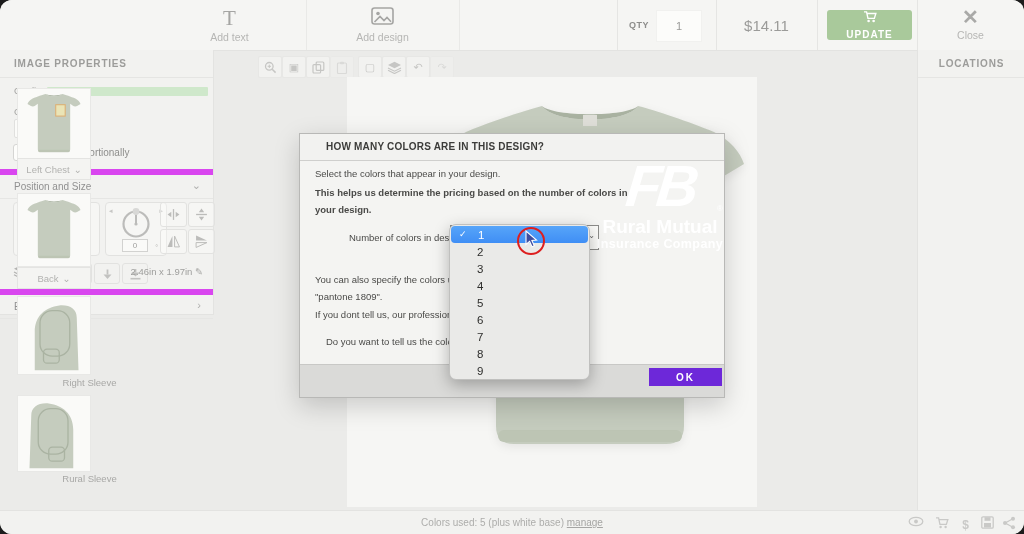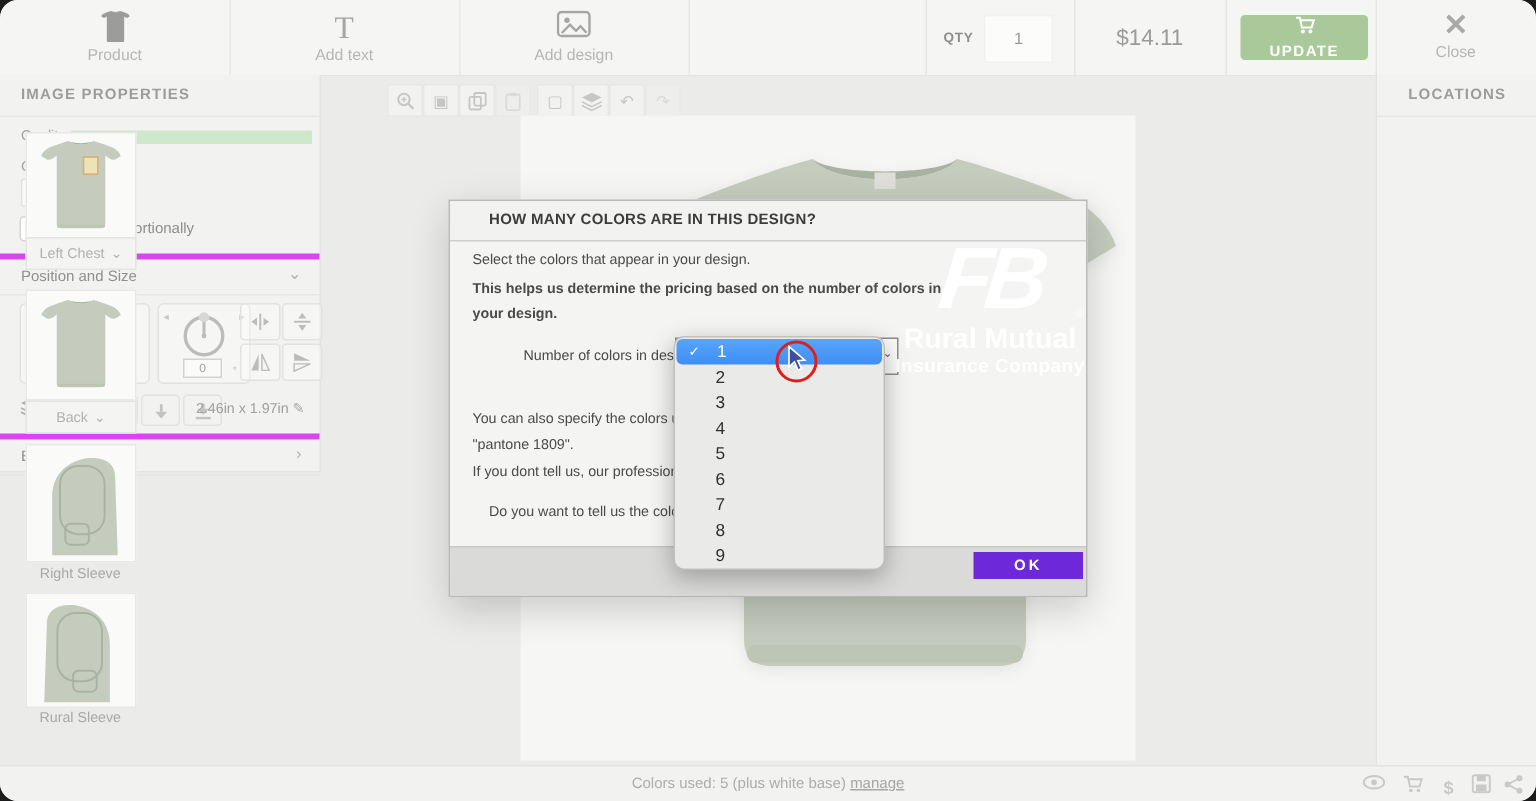--- a/index.html
+++ b/index.html
@@ -21,21 +21,21 @@
   
   .tool{position:absolute;top:56px;width:22px;height:20px;border:1px solid #e7e7e5;border-radius:2px;background:rgba(255,255,255,.35);color:#c6c6c4;display:flex;align-items:center;justify-content:center;font-size:11px;cursor:pointer;}
   .tool.disabled{opacity:.45;}
   
   .lpanel{position:absolute;left:0;top:50px;width:213px;height:264px;background:#f2f2f0;border-right:1px solid #e3e3e1;border-bottom:1px solid #e3e3e1;}
   .ltitle{height:27px;line-height:27px;padding-left:14px;font-size:10px;font-weight:bold;letter-spacing:.8px;color:#9c9c9a;border-bottom:1px solid #e5e5e3;}
   .small-label{position:absolute;font-size:9.5px;color:#a3a3a1;}
   .quality-bar{position:absolute;left:47px;top:37px;width:161px;height:9px;background:#cfe8cb;border-radius:1px;}
   .swatch{position:absolute;left:14px;top:69px;width:17px;height:17px;background:#fbfbf9;border:1px solid #e0e0de;border-radius:2px;cursor:pointer;}
   .checkbox{position:absolute;left:13px;top:94px;width:15px;height:15px;background:#fdfdfb;border:1px solid #d5d5d3;border-radius:3px;color:#8a8a88;font-size:10px;line-height:15px;text-align:center;cursor:pointer;}
-  .sect-row{position:absolute;left:0;width:213px;height:23px;border-top:4px solid #d946ef;border-bottom:1px solid #e6e6e4;cursor:pointer;}
+  .sect-row{position:absolute;left:0;width:213px;height:23px;border-top:6px solid #d946ef;border-bottom:1px solid #e6e6e4;cursor:pointer;}
   .sect-row .slabel{position:absolute;left:14px;top:0;line-height:23px;font-size:10px;color:#909090;}
   .sect-row .schev{position:absolute;right:12px;top:0;line-height:21px;font-size:11px;color:#b0b0ae;}
   .cbox{position:absolute;border:1px solid #e2e2e0;border-radius:4px;background:rgba(255,255,255,.3);}
   .nudge{left:13px;top:152px;width:52px;height:52px;display:grid;grid-template-columns:1fr 1fr 1fr;grid-template-rows:1fr 1fr 1fr;}
   .nudge span{display:flex;align-items:center;justify-content:center;font-size:6.5px;color:#c6c6c4;cursor:pointer;}
   .vbox{left:72px;top:152px;width:26px;height:52px;}
   .vbox span{position:absolute;left:0;width:26px;text-align:center;font-size:7px;color:#c6c6c4;cursor:pointer;}
   .rotbox{left:105px;top:152px;width:60px;height:52px;}
   .rot-input{position:absolute;left:16px;bottom:3px;width:24px;height:11px;border:1px solid #d2d2d0;background:#fafaf8;font-size:8px;color:#a0a09e;text-align:center;font-family:"Liberation Sans",sans-serif;padding:0;}
   .deg{position:absolute;right:8px;bottom:4px;font-size:7px;color:#b5b5b3;}
@@ -44,21 +44,21 @@
   .dims{position:absolute;right:10px;top:216px;font-size:9.5px;color:#9e9e9c;}
   .dims .edit{cursor:pointer;color:#a8a8a6;}
   
   .artboard{position:absolute;left:347px;top:77px;width:410px;height:430px;background:#f6f6f4;}
   .shirt{position:absolute;left:430px;top:100px;filter:drop-shadow(0 3px 5px rgba(0,0,0,0.07));}
   
   .rpanel{position:absolute;left:917px;top:50px;width:107px;height:462px;background:#f2f2f0;border-left:1px solid #e3e3e1;border-bottom:1px solid #e3e3e1;}
   .rtitle{height:27px;line-height:27px;text-align:center;font-size:10px;font-weight:bold;letter-spacing:.8px;color:#9c9c9a;border-bottom:1px solid #e5e5e3;}
   .thumb{position:absolute;left:17px;width:72px;background:#fafaf8;border:1px solid #e8e8e6;display:flex;align-items:center;justify-content:center;cursor:pointer;}
   .loc-select{position:absolute;left:17px;width:72px;height:20px;border:1px solid #e4e4e2;background:#f4f4f2;font-size:9.5px;color:#b2b2b0;display:flex;align-items:center;justify-content:center;gap:4px;cursor:pointer;}
-  .loc-caption{position:absolute;left:0;width:107px;text-align:center;font-size:9.5px;color:#a8a8a6;}
+  .loc-caption{position:absolute;left:0;width:107px;text-align:center;font-size:9.5px;color:#a8a8a6;padding-left:36px;}
   
   .bottombar{position:absolute;left:0;top:510px;width:1024px;height:24px;background:#f2f2f0;border-top:1px solid #e3e3e1;}
   .colors-used{position:absolute;left:50%;transform:translateX(-50%);top:6px;font-size:10px;color:#adadab;white-space:nowrap;}
   .colors-used a{color:#a5a5a3;text-decoration:underline;cursor:pointer;}
   .bicon{position:absolute;top:5px;color:#c9c9c7;cursor:pointer;font-size:12px;font-weight:bold;}
   
   .modal{position:absolute;left:299px;top:133px;width:424px;height:263px;background:#f4f4f2;border:1px solid #b8b8b6;box-shadow:0 8px 24px rgba(0,0,0,.18);z-index:60;}
   .modal-header{height:26px;line-height:26px;background:#f2f2f0;border-bottom:1px solid #cfcfcd;padding-left:26px;font-size:10px;font-weight:bold;color:#3c3c3a;letter-spacing:.2px;}
   .mtext{position:absolute;left:15px;font-size:9.5px;color:#4a4a48;line-height:1.75;}
   .mselect{position:absolute;left:150px;top:91px;width:147px;height:23px;border:1px solid #8c8c8a;background:#fbfbf9;cursor:pointer;}
@@ -95,29 +95,20 @@
       <path d="M10,78 L10,34 C10,16 22,6 38,4 C50,3 58,8 58,18 L60,78 Z" fill="#c5ccbe"></path>
       <rect x="16" y="10" width="34" height="52" rx="14" fill="none" stroke="#aab3a2" stroke-width="1.5"></rect>
       <rect x="20" y="54" width="18" height="16" rx="4" fill="none" stroke="#aab3a2" stroke-width="1.5"></rect>
     </g>
   </defs>
 </svg>
 
 <div id="app">
 
   <div class="topbar">
-    <div class="tab" style="left:0;">
-      <span class="ticon">
-        <svg width="24" height="22" viewBox="0 0 320 360" style="margin:0 auto">
-            <use href="#tee-shape" fill="#9a9a98"></use>
-            <path d="M112,6 C96,10 60,22 36,32 C20,40 10,52 6,64 L26,76 C34,80 44,79 52,73 L66,62 L66,326 C66,338 72,344 84,344 L236,344 C248,344 254,338 254,326 L254,62 L268,73 C276,79 286,80 294,76 L314,64 C310,52 300,40 284,32 C260,22 224,10 208,6 C196,24 124,24 112,6 Z" fill="#9c9c9a"></path>
-          </svg>
-      </span>
-      <span class="tlabel">Product</span>
-    </div>
     <div class="tab" style="left:153px;">
       <span class="ticon ttext-glyph">T</span>
       <span class="tlabel">Add text</span>
     </div>
     <div class="tab" style="left:306px;">
       <span class="ticon">
         <svg width="23" height="19" viewBox="0 0 23 19" style="margin:2px auto 0">
             <rect x="1" y="1" width="21" height="16" rx="2.5" fill="none" stroke="#a5a5a3" stroke-width="1.6"></rect>
             <circle cx="7" cy="6.5" r="1.8" fill="#a5a5a3"></circle>
             <path d="M3.5,15 L9,9.5 L13,13.5 L16,10.5 L20,14.8" fill="none" stroke="#a5a5a3" stroke-width="1.6"></path>

